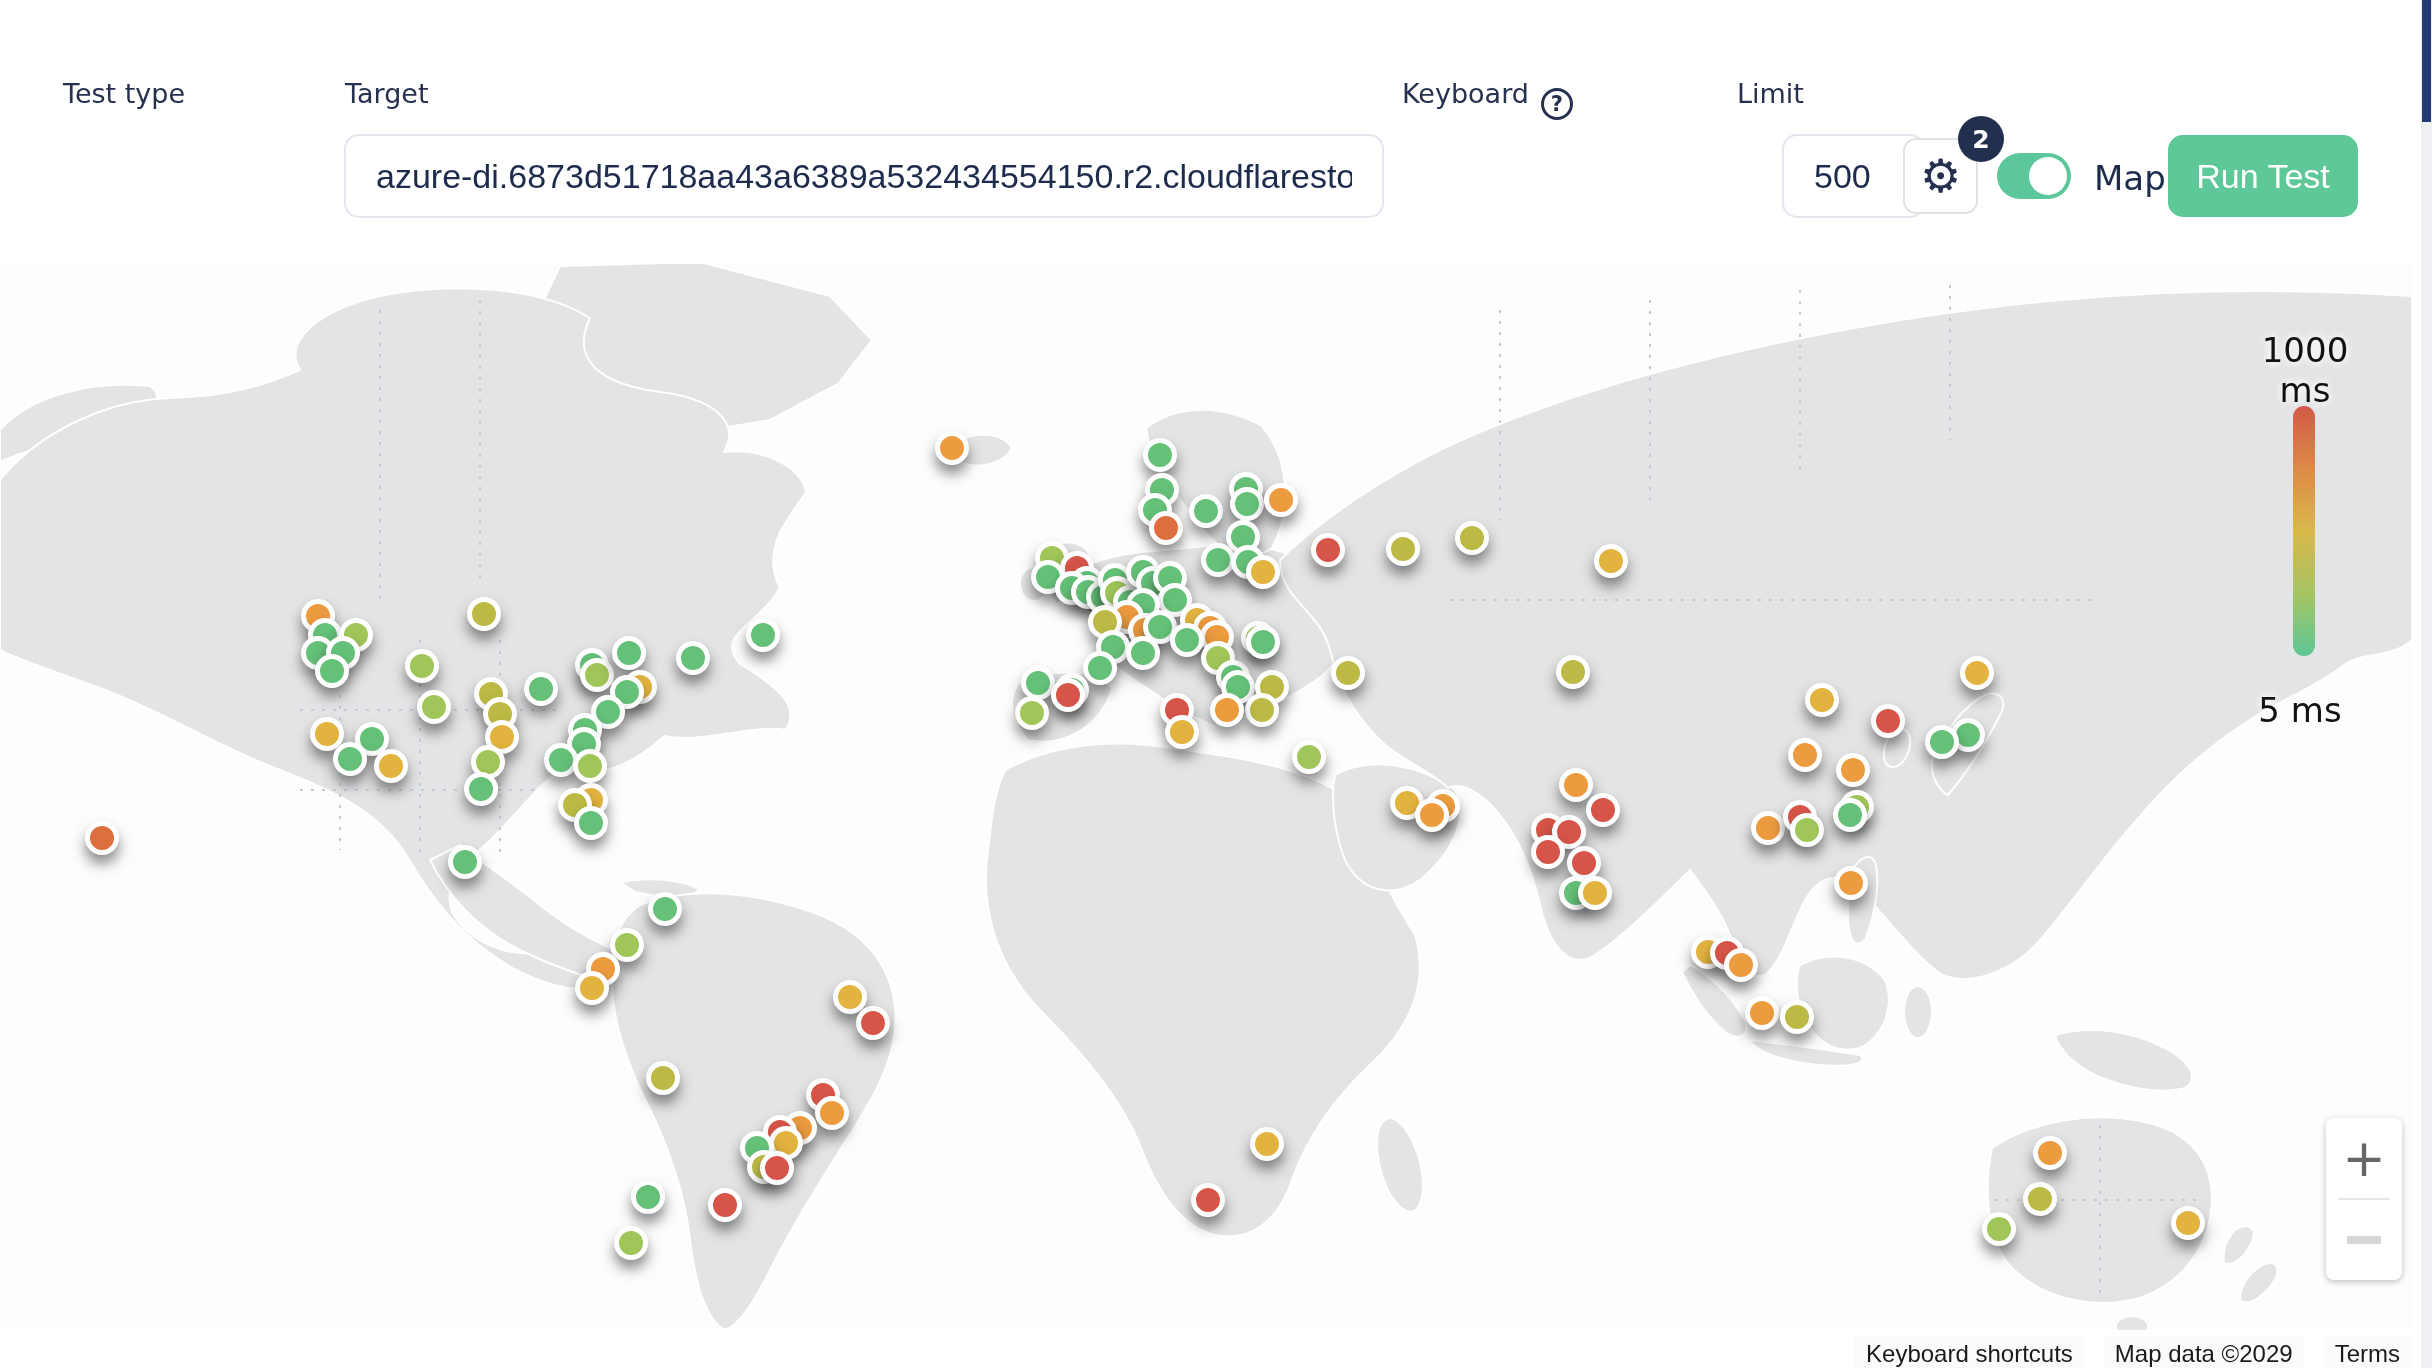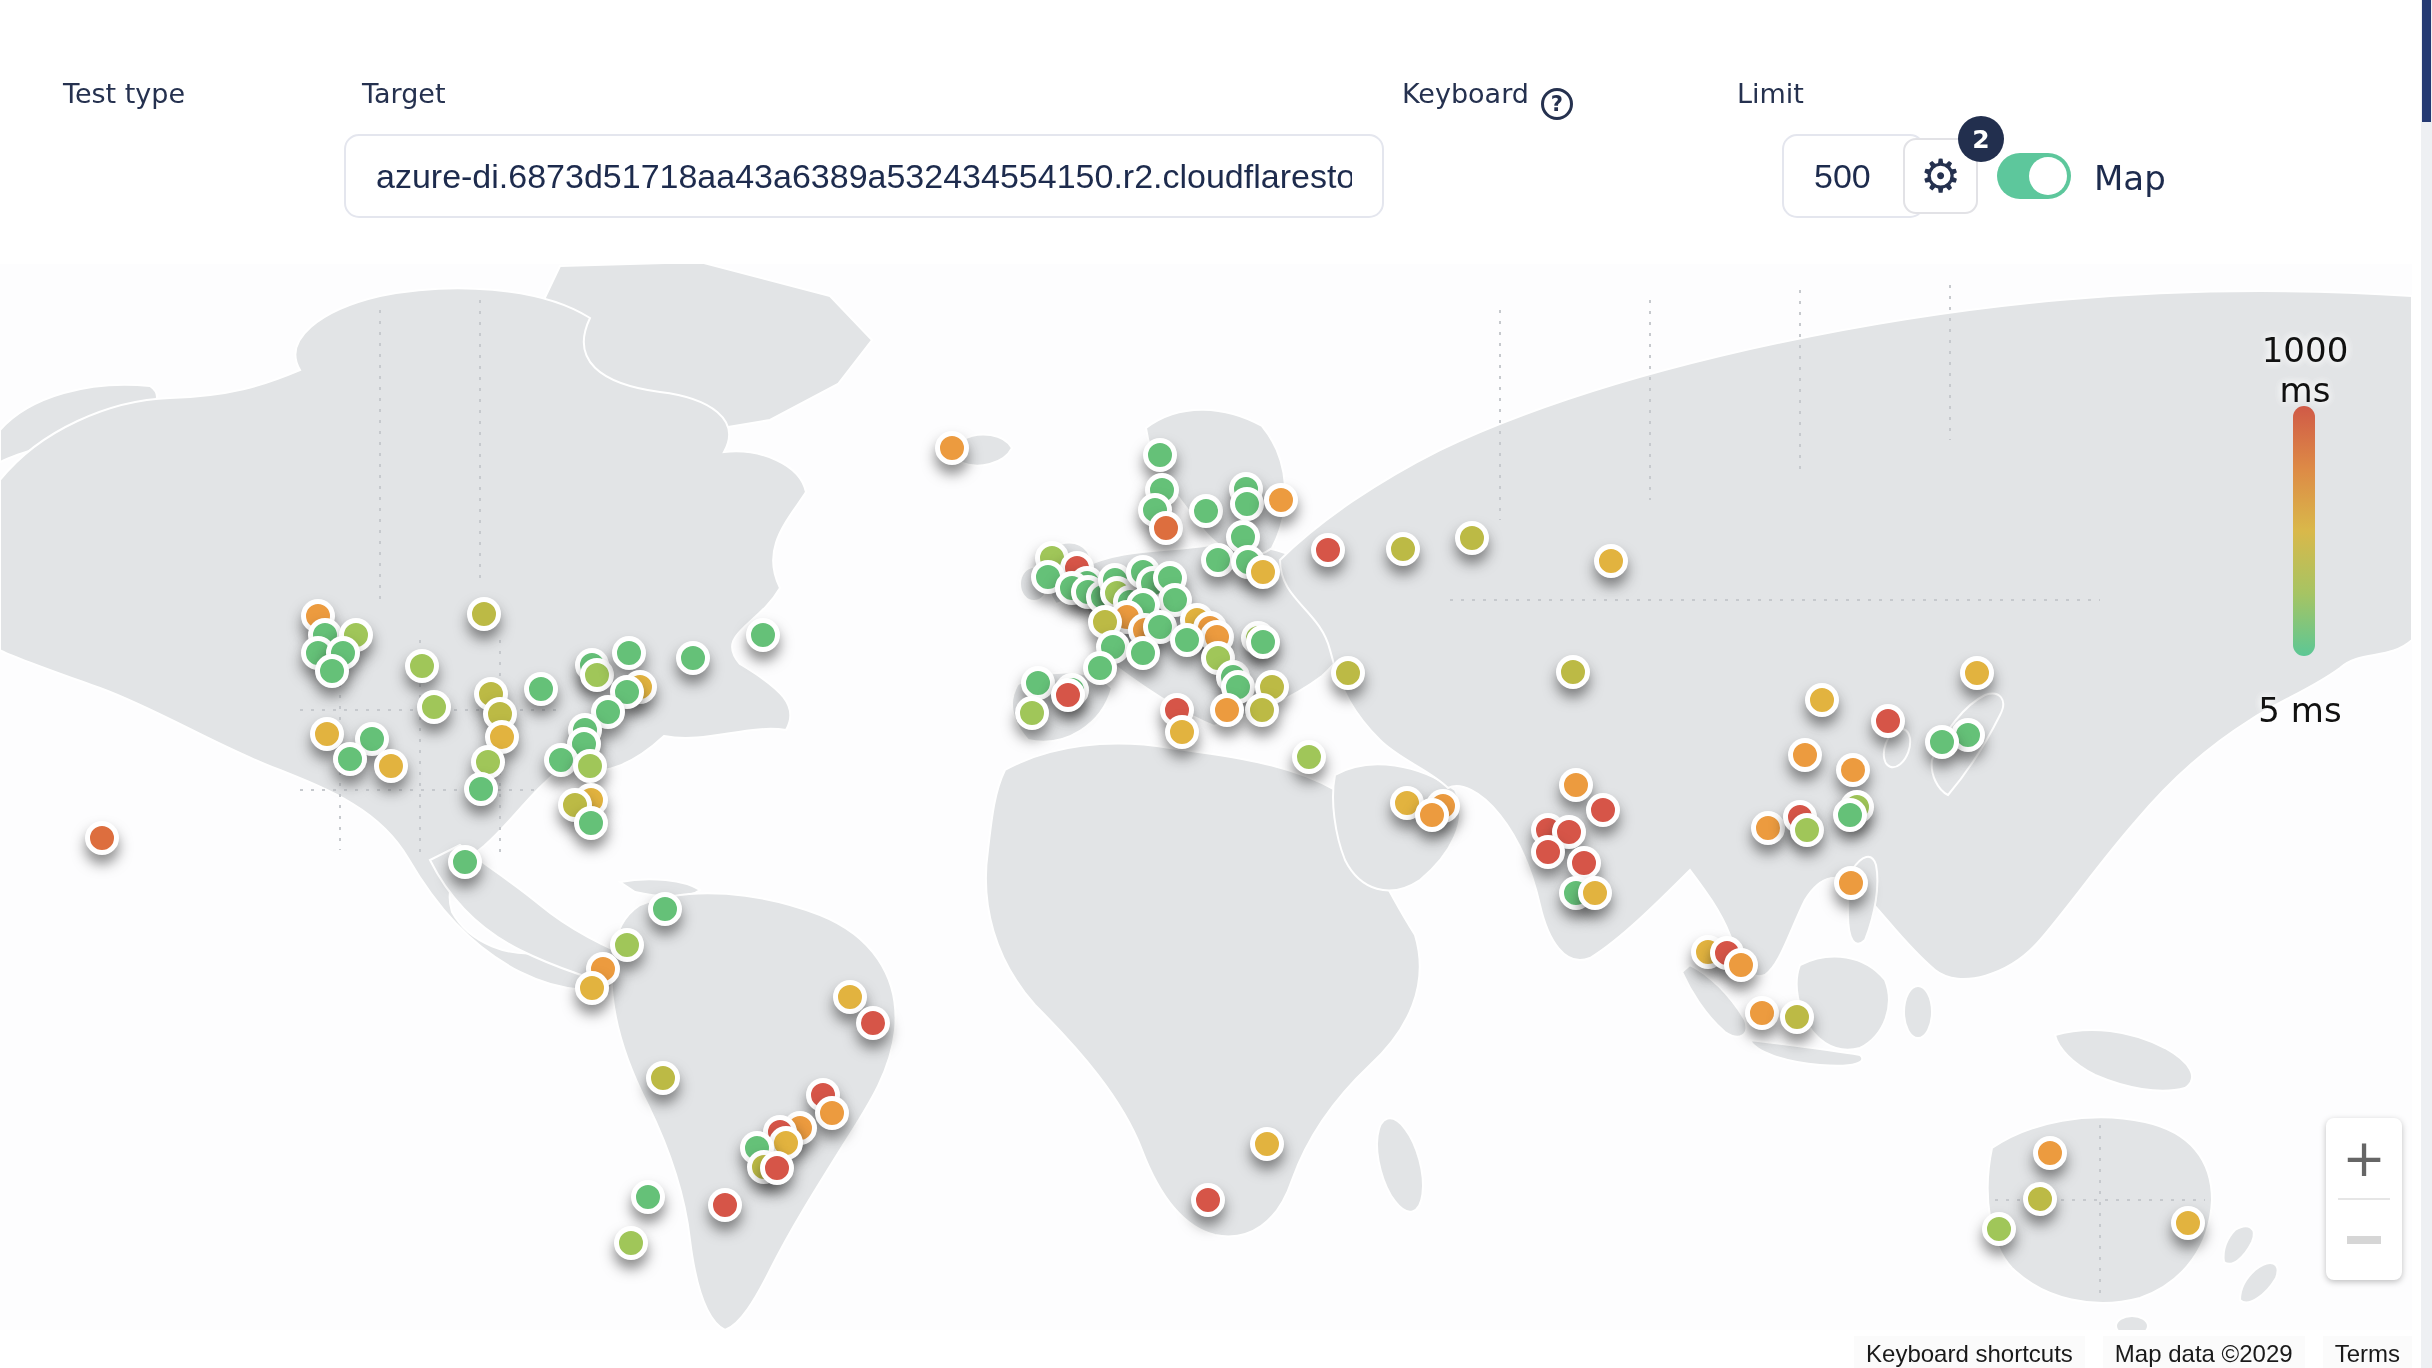--- a/index.html
+++ b/index.html
@@ -63,21 +63,21 @@
   
   .sb-track { position:absolute; right:0; top:0; width:11px; height:1368px; background:#eef0f3; }
   .sb-thumb { position:absolute; right:1px; top:0; width:9px; height:122px; background:#253a73; }
 </style>
 </head>
 <body>
 
 <div id="app">
 
   <div class="hdr-label" style="left:63px">Test type</div>
-  <div class="hdr-label" style="left:362px">Target</div>
+  <div class="hdr-label" style="left:345px">Target</div>
   <div class="hdr-label" style="left:1402px">
     <span>Keyboard</span><span class="help-circle">?</span>
   </div>
   <div class="hdr-label" style="left:1737px">Limit</div>
 
 
   <input class="field" style="left: 344px; width: 1040px;" value="azure-di.6873d51718aa43a6389a532434554150.r2.cloudflarestor">
 
 
   <input class="field" style="left: 1737px; width: 143px; margin-left: 45px;" value="500">
@@ -85,20 +85,21 @@
   <button class="gear-btn">
     <span>⚙</span>
   </button>
   <div class="badge">2</div>
 
   <div class="toggle">
     <div class="knob"></div>
   </div>
   <div class="map-lbl">Map</div>
 
+  <button class="run-btn">Run Test</button>
 
   <div id="map">
     <svg width="2412" height="1066" viewBox="0 264 2412 1066">
       <g fill="#e2e4e6" stroke="#ffffff" stroke-width="2">
 
         <path d="M560,266 L700,262 L830,296 L872,340 L838,384 L770,420 L698,432 L628,404 L574,356 L540,308 Z"></path>
 
         <path d="M0,430 C30,396 90,380 150,386 C170,400 145,420 100,432 C60,442 20,452 0,462 Z"></path>
 
         <path d="M0,480 C40,430 110,400 170,398 C230,396 262,386 300,370 C282,340 320,310 380,296

